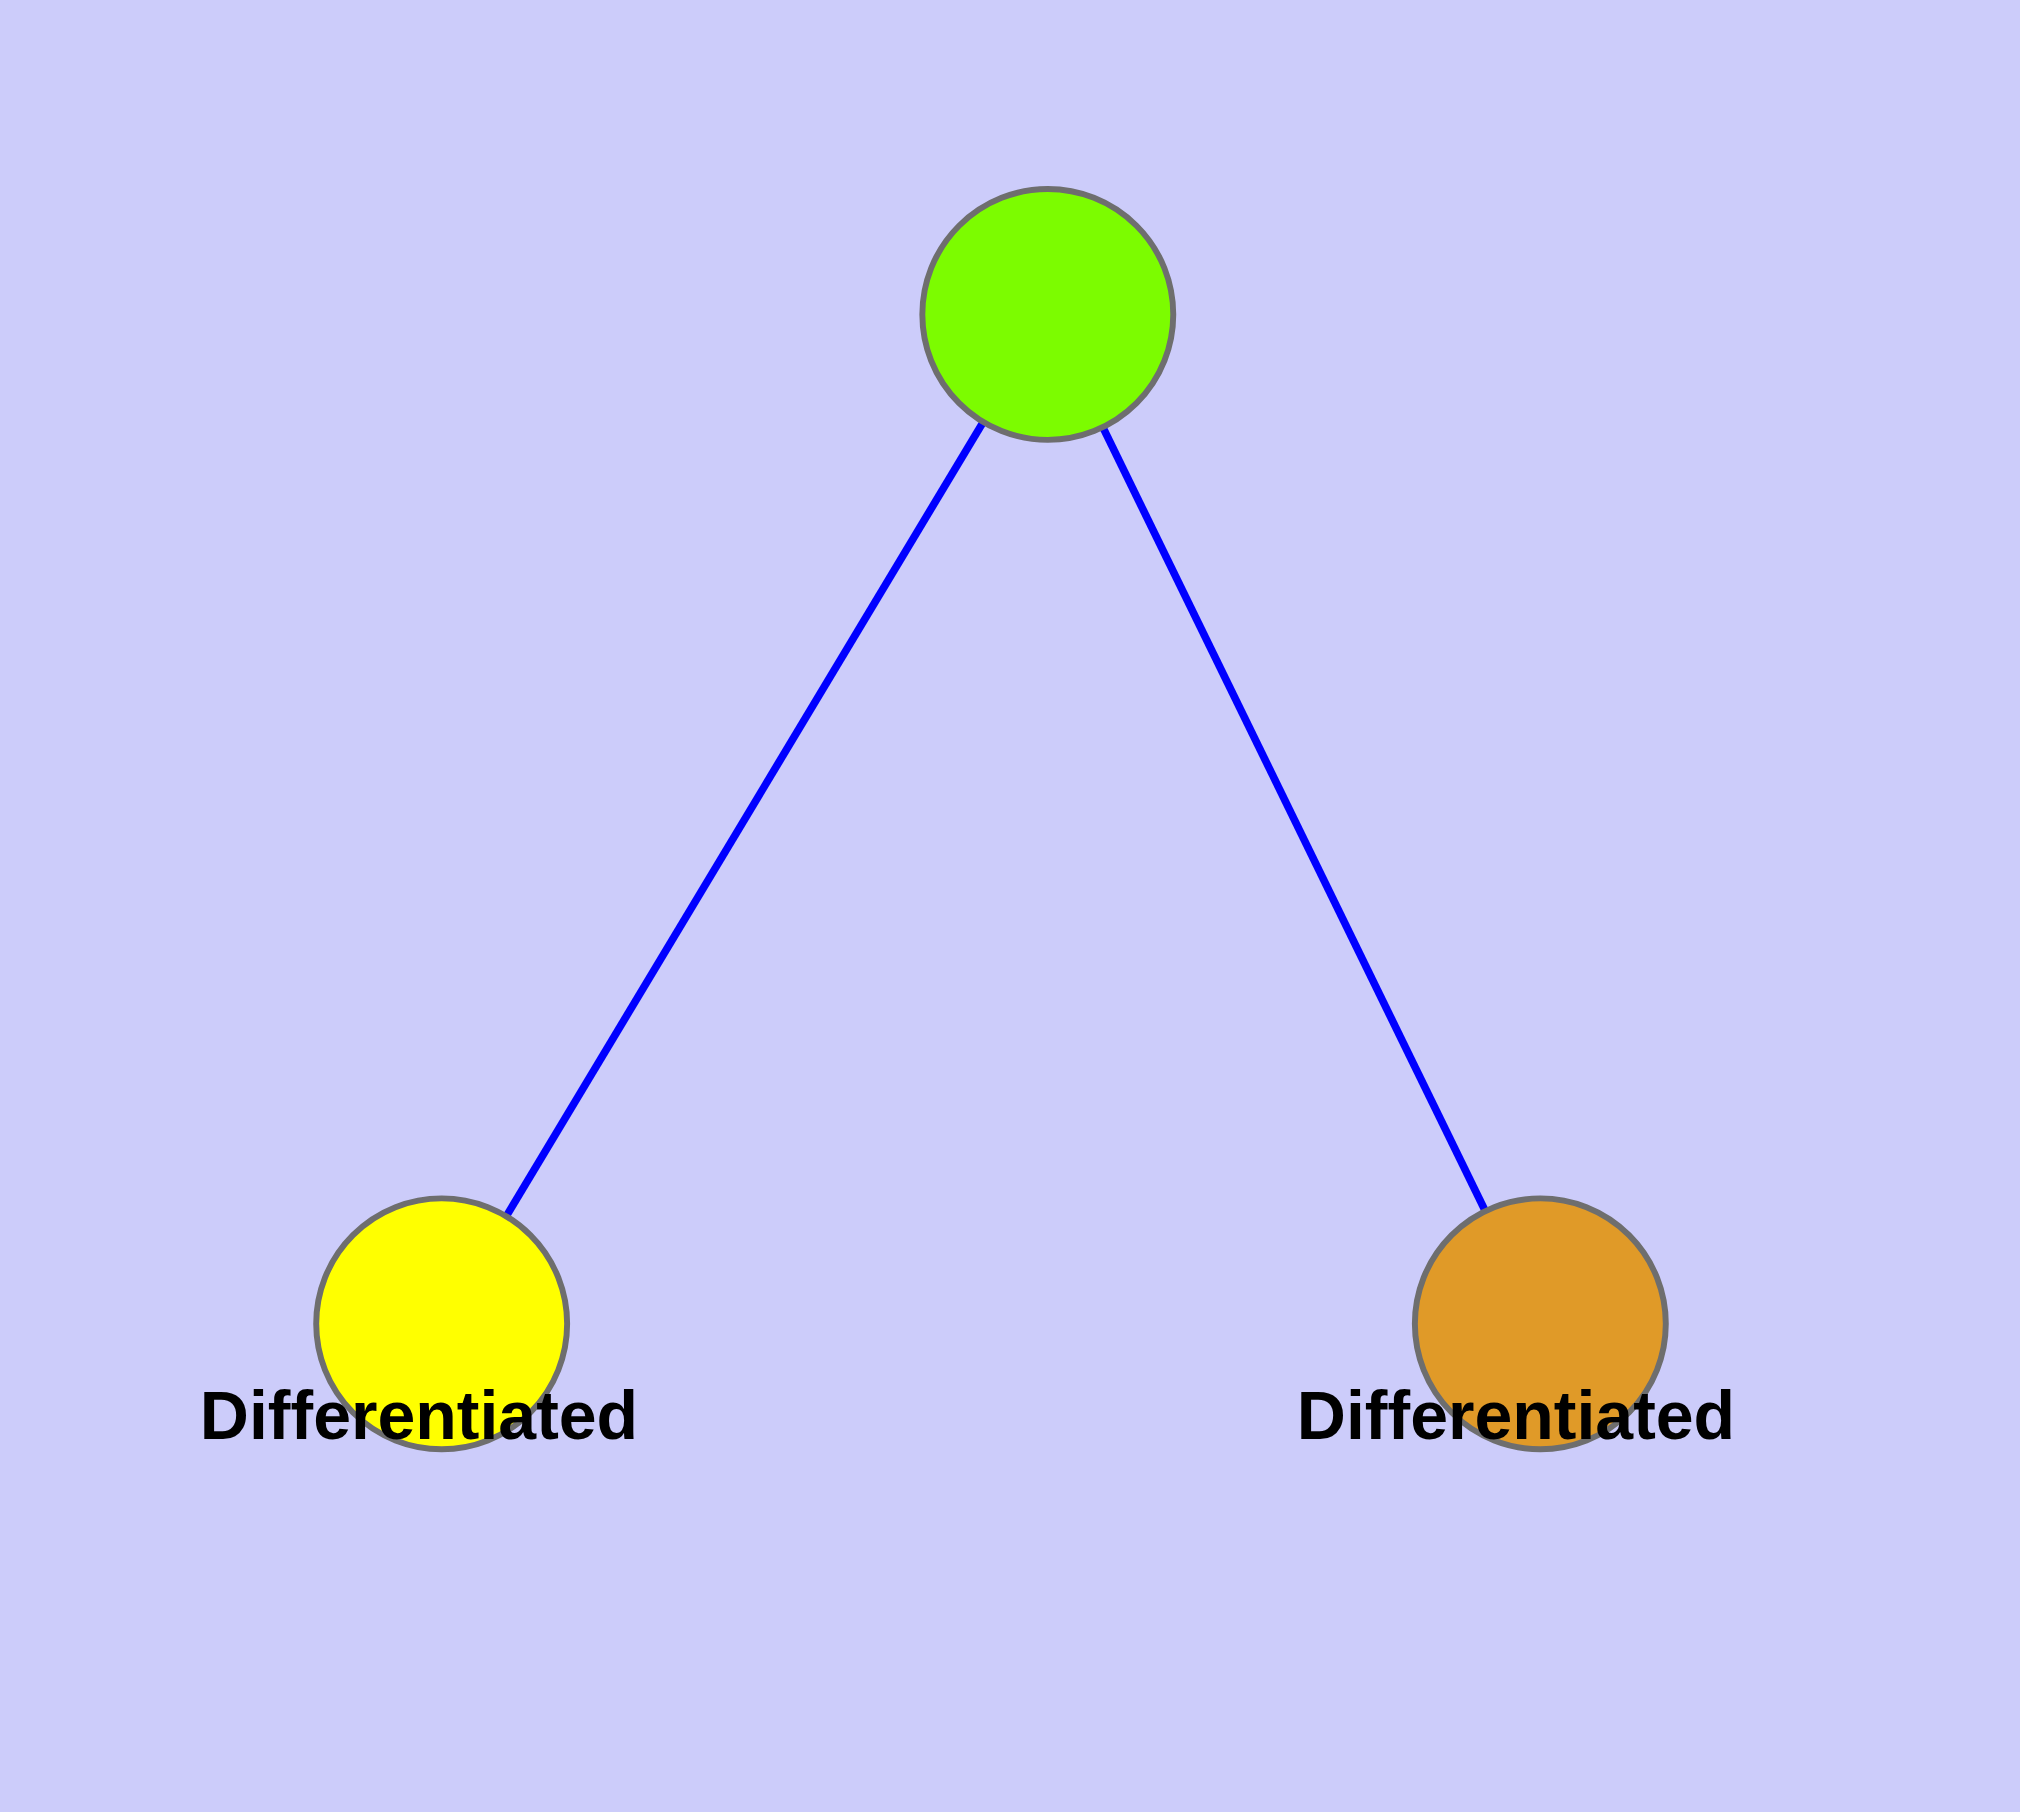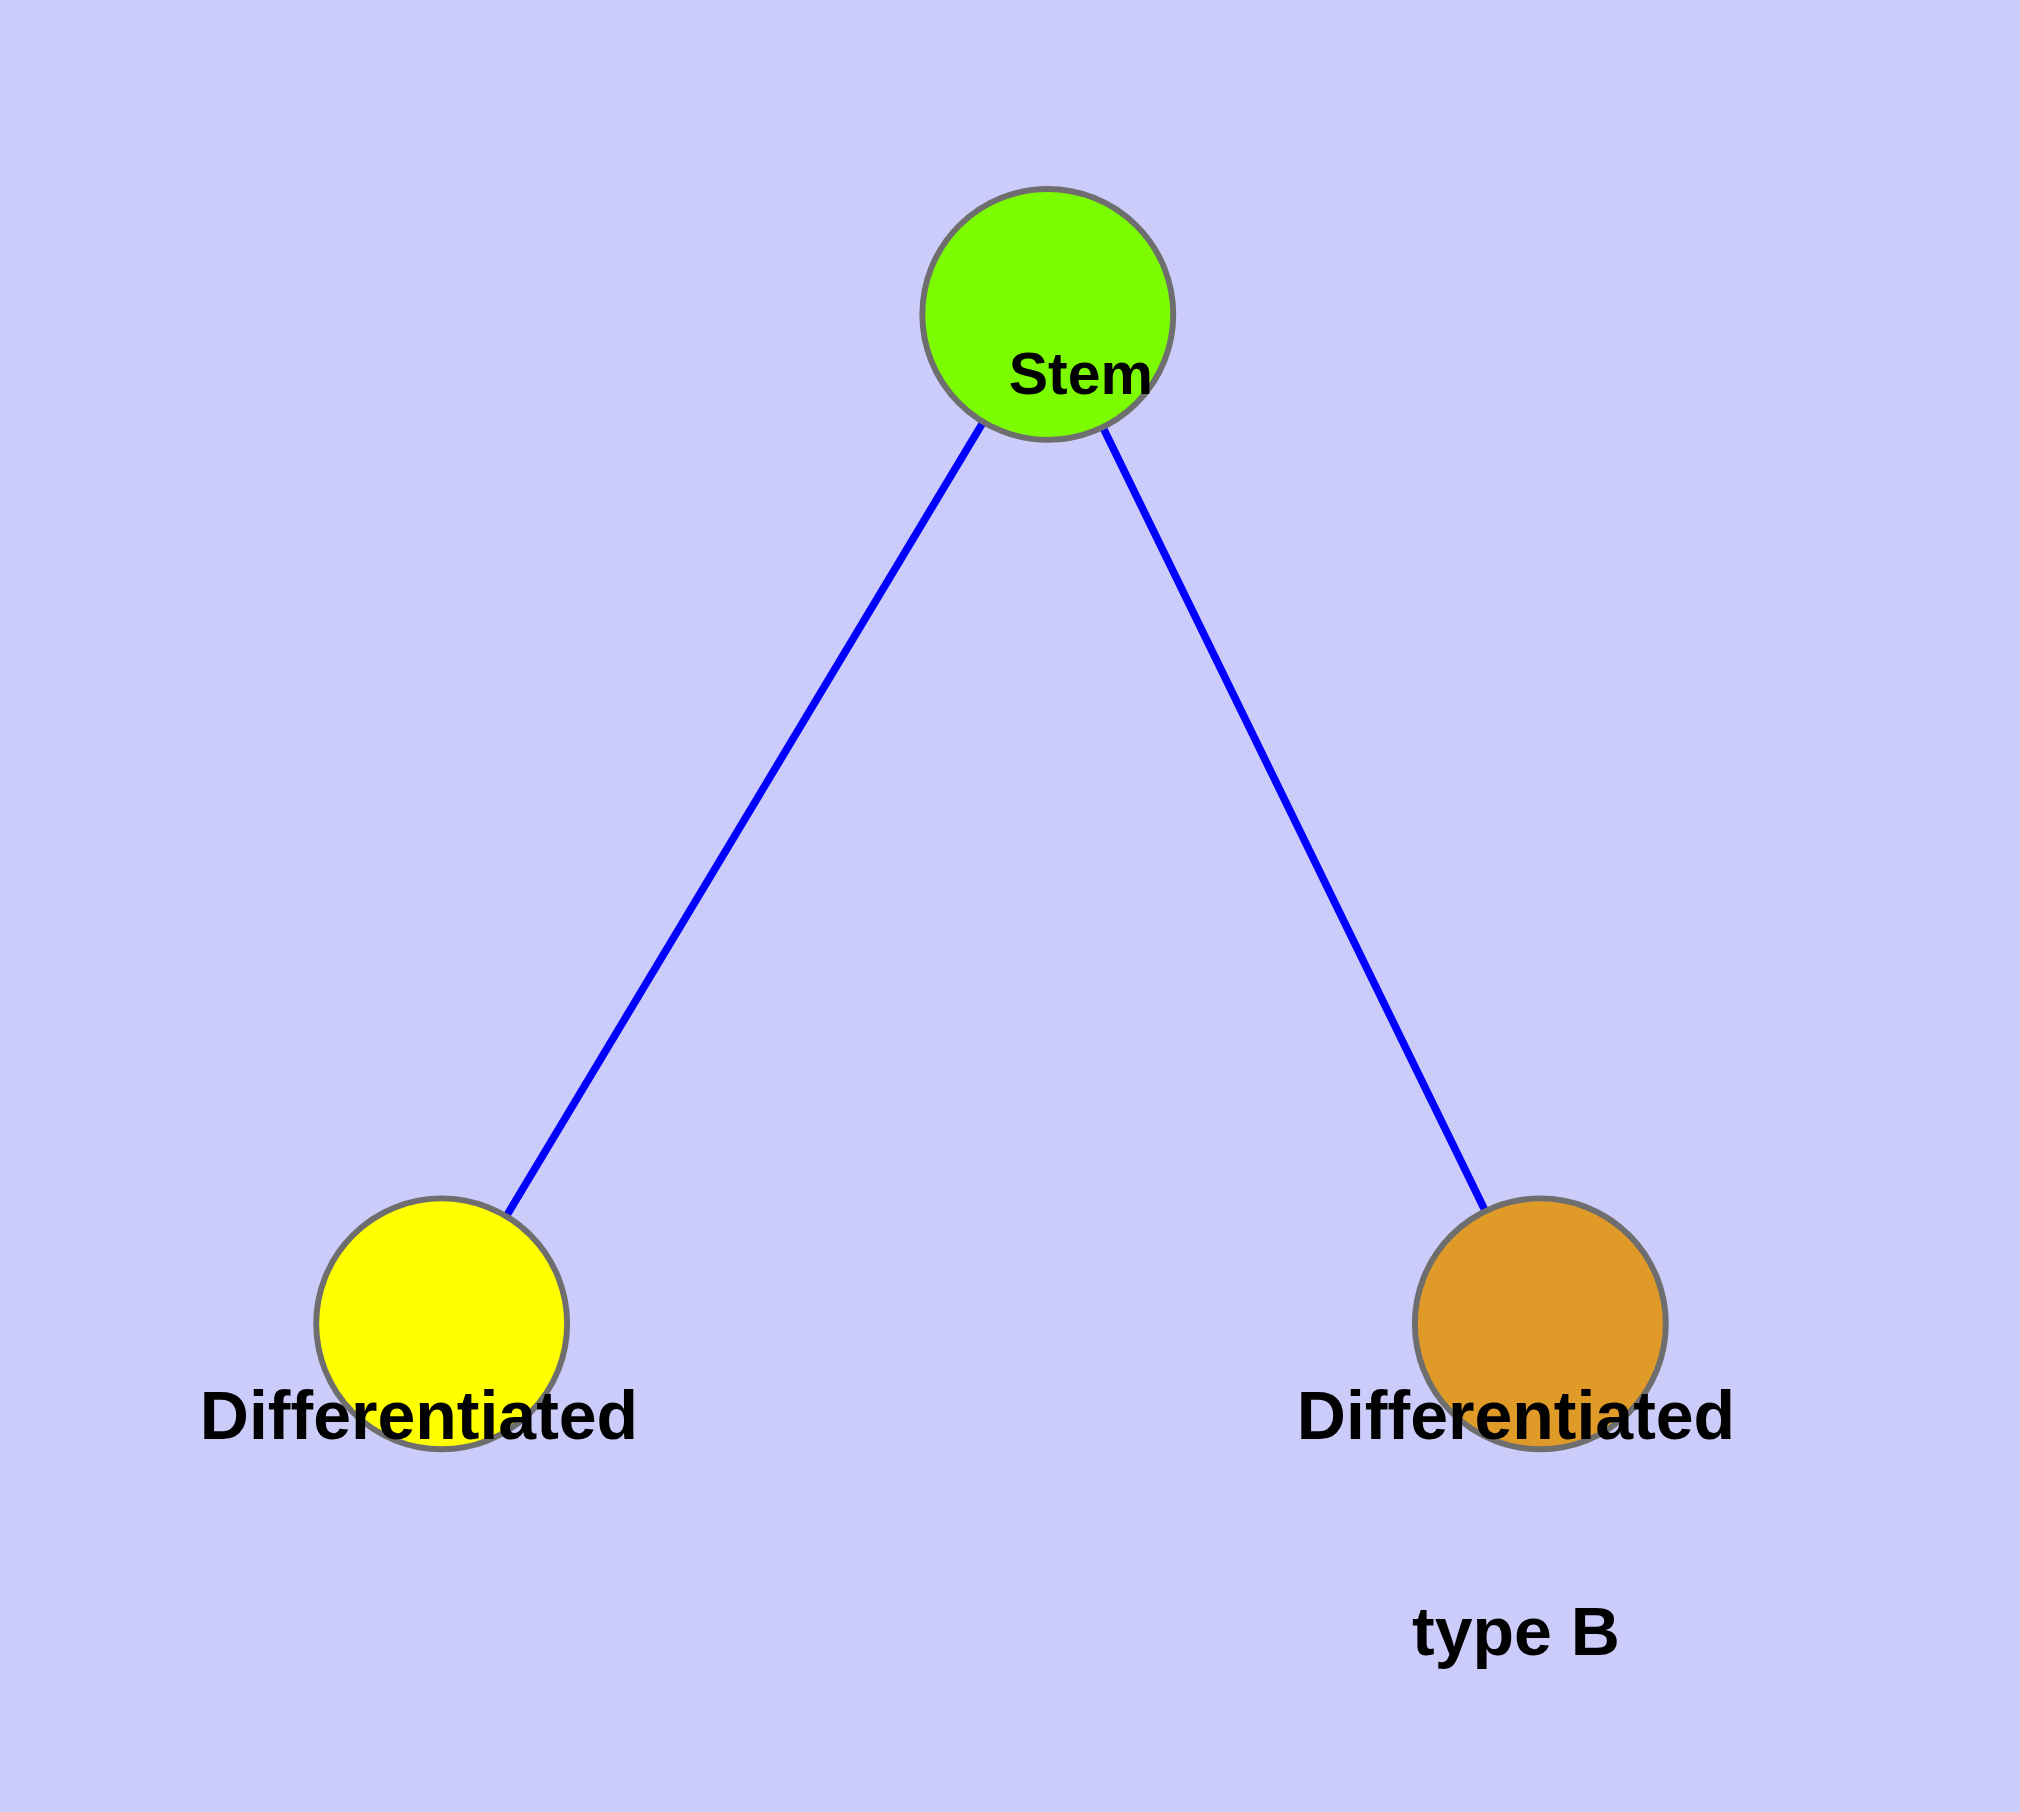--- a/index.html
+++ b/index.html
@@ -69,27 +69,23 @@
       <line id="edge-stem-b" x1="1236" y1="371" x2="1817" y2="1562" stroke="#0000FF" stroke-width="9" stroke-linecap="butt"></line>
     </g>
 
     <g>
       <circle id="node-stem" cx="1236" cy="371" r="148" fill="#7CFC00" stroke="#6E6E6E" stroke-width="7"></circle>
       <circle id="node-diff-a" cx="521" cy="1562" r="148" fill="#FFFF00" stroke="#6E6E6E" stroke-width="7"></circle>
       <circle id="node-diff-b" cx="1817" cy="1562" r="148" fill="#E09A28" stroke="#6E6E6E" stroke-width="7"></circle>
     </g>
   </svg>
 
-  <div class="node-label label-stem" style="color: rgb(0, 0, 0);">
-    <span>Stem</span>
-  </div>
 
   <div class="node-label label-a" style="color: rgb(0, 0, 0);">
     <div>Differentiated</div>
   </div>
 
   <div class="node-label label-b" style="color: rgb(0, 0, 0);">
     <div>Differentiated</div>
-    <div>type B</div>
   </div>
 
 </div>
 
 
 </body></html>

